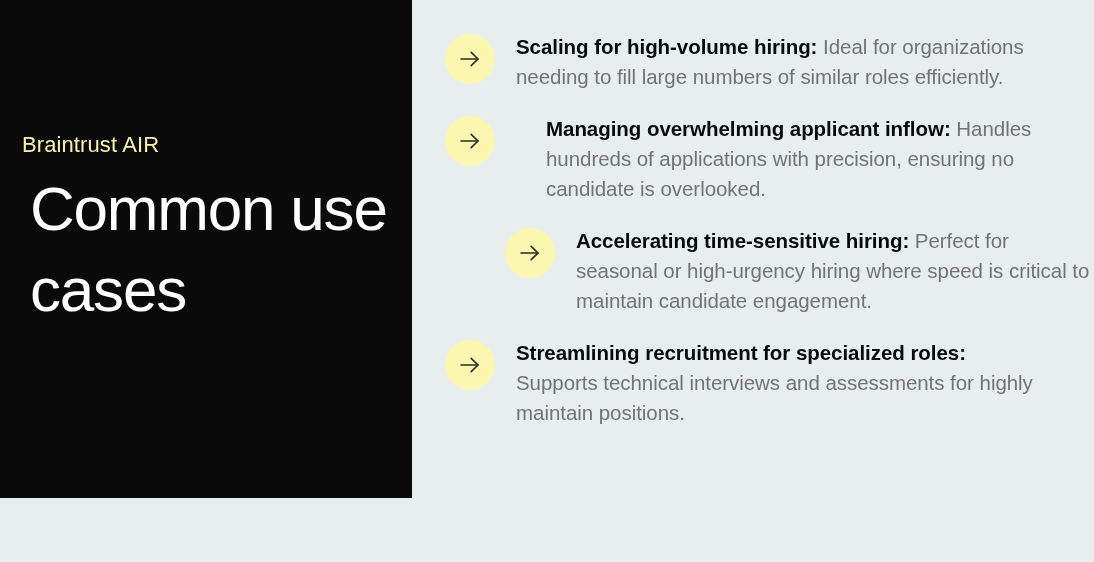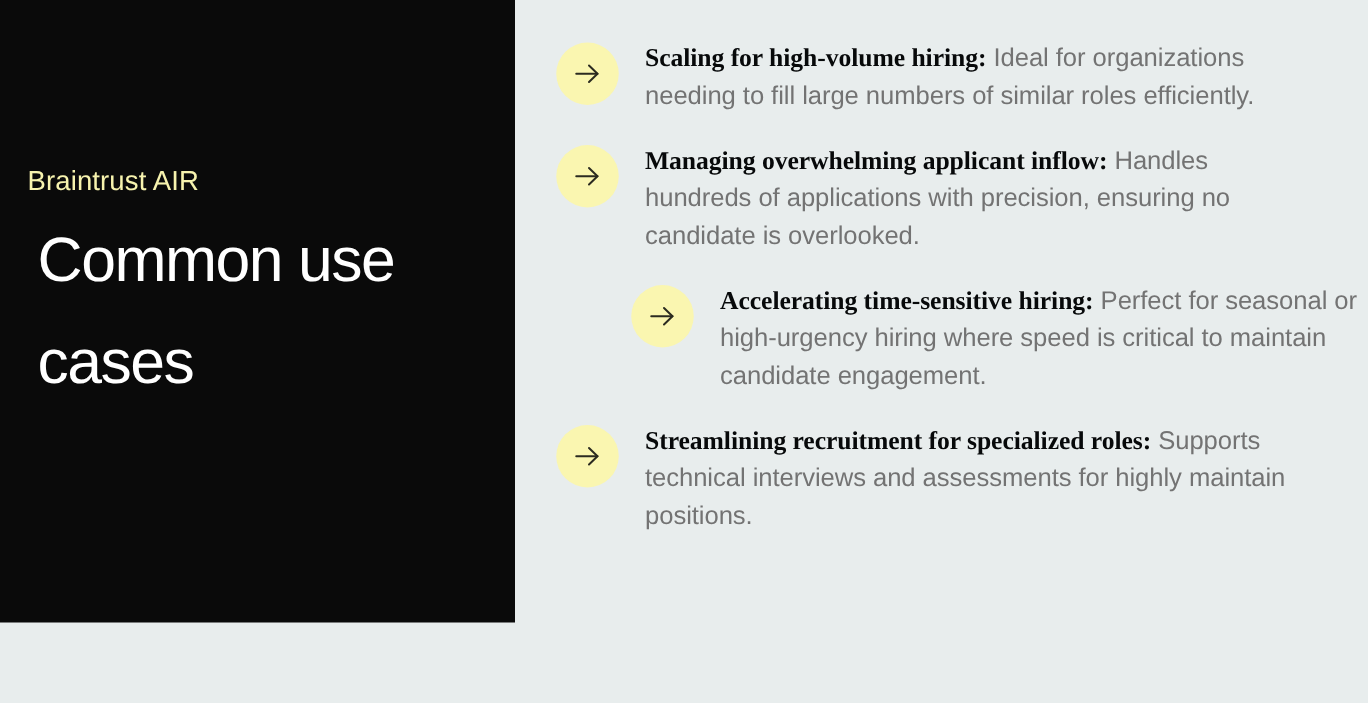--- a/index.html
+++ b/index.html
@@ -34,21 +34,21 @@
     color: #f7f3ae;
     letter-spacing: 0.1px;
     white-space: nowrap;
   }
 
   .headline {
     position: absolute;
     left: 30px;
     top: 168px;
     width: 370px;
-    font-size: 50px;
+    font-size: 62px;
     line-height: 81px;
     color: #ffffff;
     font-weight: 400;
     letter-spacing: -1.2px;
   }
 
   
   .right-panel {
     flex: 1 1 auto;
     height: 562px;
@@ -62,21 +62,21 @@
     top: 32px;
     right: 0;
   }
 
   .item {
     display: flex;
     align-items: flex-start;
   }
 
   .item-1 { margin-bottom: 22px; }
-  .item-2 { margin-bottom: 22px; }
+  .item-2 { margin-bottom: 22px; gap: 30px; }
   .item-3 { margin-bottom: 22px; padding-left: 5px; justify-content: flex-end; }
   .item-4 { }
 
   .bullet-icon {
     flex: 0 0 auto;
     width: 50px;
     height: 50px;
     border-radius: 50%;
     background: #faf6b0;
     display: flex;
@@ -94,21 +94,20 @@
     width: 518px;
     font-size: 20.5px;
     line-height: 30px;
     color: #1a1d1f;
     letter-spacing: -0.05px;
   }
 
   .item-title {
     font-weight: 700;
     color: #07090a;
-    font-family: Liberation Serif, serif;
   }
 
   .item-body {
     font-weight: 400;
     color: #737373;
   }
 </style>
 </head>
 <body>
 

